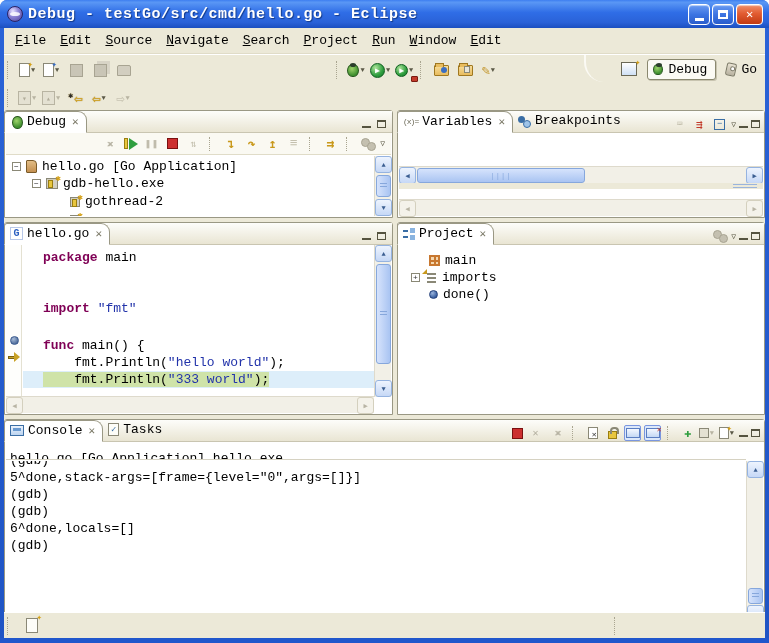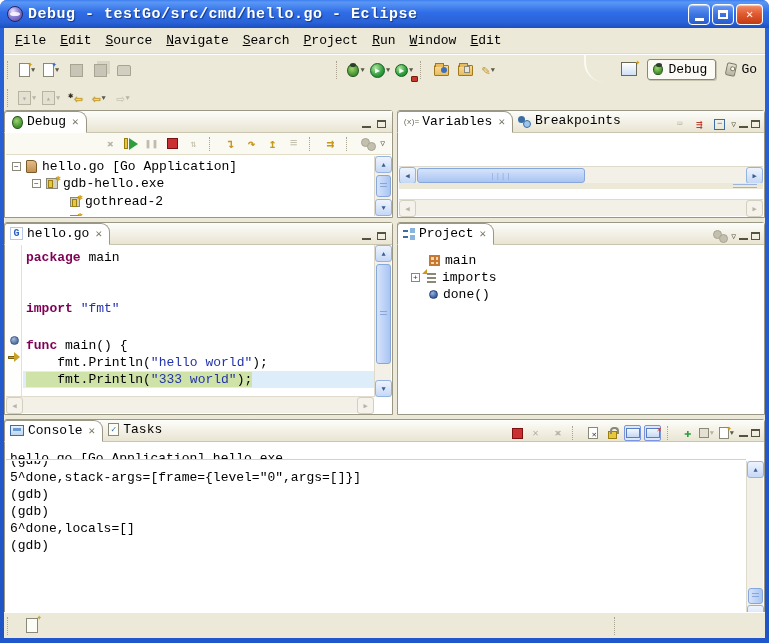--- a/index.html
+++ b/index.html
@@ -170,21 +170,21 @@
       background:repeating-linear-gradient(180deg,#86a7dc 0 1px,transparent 1px 3px); }
 
   
   .gutter { position:absolute; left:1px; top:22px; bottom:17px; width:16px; background:#fefefc; border-right:1px solid #e4e1d2; }
   .bp-dot { position:absolute; left:4px; width:9px; height:9px; border-radius:50%;
       background:radial-gradient(circle at 35% 30%,#a8bcd8,#54719e 70%); border:1px solid #3a5a8e; }
   .ip-arrow { position:absolute; left:2px; display:flex; align-items:center; }
   .ip-arrow .shaft { width:6px; height:3px; background:#c9a227; border:1px solid #7a6210; border-right:none; }
   .ip-arrow .head { width:0; height:0; border-left:6px solid #c9a227; border-top:5px solid transparent; border-bottom:5px solid transparent; }
   .code { position:absolute; left:18px; top:22px; right:18px; bottom:17px; overflow:hidden; background:#fff; }
-  .cl { position:relative; height:17px; line-height:17px; padding-left:3px; white-space:pre; }
+  .cl { position:relative; height:17px; line-height:17px; padding-left:20px; white-space:pre; }
   .kw { color:#7f0055; font-weight:bold; }
   .str { color:#2233aa; }
   .curline { background:#ddeefa; }
   .curline .exec { background:#cfe3a8; }
 
   
   .con-title { position:absolute; left:1px; right:18px; top:23px; height:17px; background:#fff;
       border-bottom:1px solid #d6d2c2; padding:8px 0 0 4px; white-space:nowrap; overflow:hidden; }
   .con-body { position:absolute; left:1px; right:18px; top:41px; bottom:17px; background:#fff; overflow:hidden; }
   .con-lines { position:absolute; left:4px; top:-9px; right:0; }

